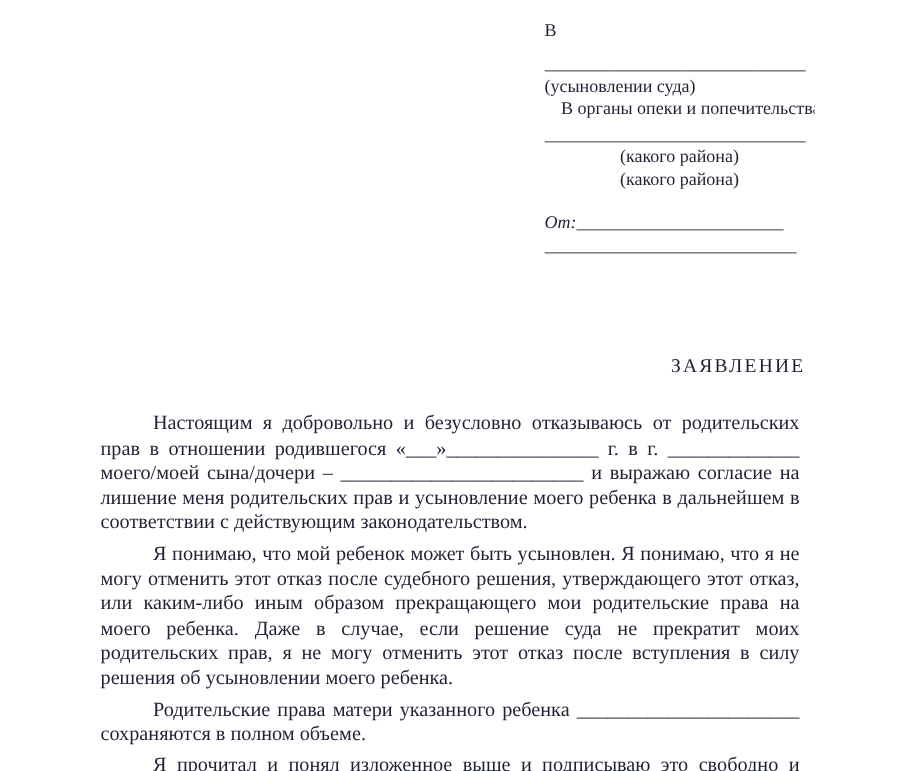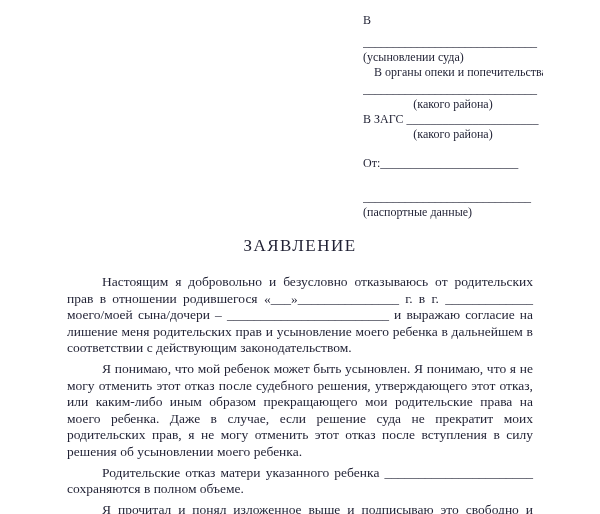--- a/index.html
+++ b/index.html
@@ -33,30 +33,30 @@
     letter-spacing: 0;
   }
   .addressee .right {
     text-align: center;
   }
   .addressee .indent {
     padding-left: 11px;
   }
   .mt7  { margin-top: 7px; }
   .mt2  { margin-top: 2px; }
-  .mt14 { margin-top: 14px; }
-  .mt5  { margin-top: 19px; font-family: Liberation Serif, serif; }
+  .mt14 { margin-top: 14px; font-style: italic; }
+  .mt5  { margin-top: 0; font-family: Liberation Serif, serif; }
   
   .doc-title {
     position: absolute;
     left: 63px;
     top: 236px;
     width: 474px;
-    text-align: center;
-    font-size: 17px;
+    text-align: right;
+    font-size: 13px;
     letter-spacing: 1.5px;
   }
   
   .content {
     position: absolute;
     left: 63px;
     top: 270px;
     width: 474px;
     font-size: 13.5px;
     line-height: 16.6px;
@@ -74,31 +74,29 @@
 
   <div class="addressee">
     <div class="row">В</div>
     <div class="row blankline mt7">_____________________________</div>
     <div class="row">(усыновлении суда)</div>
 
     <div class="row indent">В органы опеки и попечительства</div>
     <div class="row blankline mt2">_____________________________</div>
     <div class="row right">(какого района)</div>
 
-    <div class="row"><span>В ЗАГС </span><span>______________________</span></div>
     <div class="row right">(какого района)</div>
 
     <div class="row mt14"><span>От:</span><span>_______________________</span></div>
 
     <div class="row blankline mt5">____________________________</div>
-    <div class="row">(паспортные данные)</div>
   </div>
 
   <div class="doc-title">ЗАЯВЛЕНИЕ</div>
 
   <div class="content">
     <p>Настоящим я добровольно и безусловно отказываюсь от родительских прав в отношении родившегося «___»_______________ г. в г. _____________ моего/моей сына/дочери – ________________________ и выражаю согласие на лишение меня родительских прав и усыновление моего ребенка в дальнейшем в соответствии с действующим законодательством.</p>
     <p>Я понимаю, что мой ребенок может быть усыновлен. Я понимаю, что я не могу отменить этот отказ после судебного решения, утверждающего этот отказ, или каким-либо иным образом прекращающего мои родительские права на моего ребенка. Даже в случае, если решение суда не прекратит моих родительских прав, я не могу отменить этот отказ после вступления в силу решения об усыновлении моего ребенка.</p>
-    <p>Родительские отказ матери указанного ребенка ______________________ сохраняются в полном объеме.</p>
+    <p>Родительские права матери указанного ребенка ______________________ сохраняются в полном объеме.</p>
     <p>Я прочитал и понял изложенное выше и подписываю это свободно и осмысленно.</p>
   </div>
 
 </div>
 
 </body></html>

